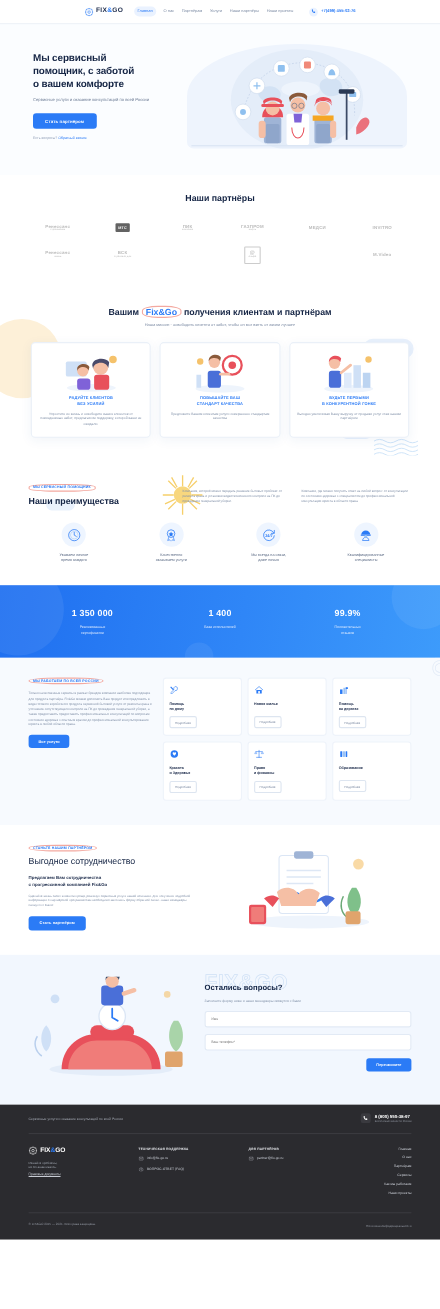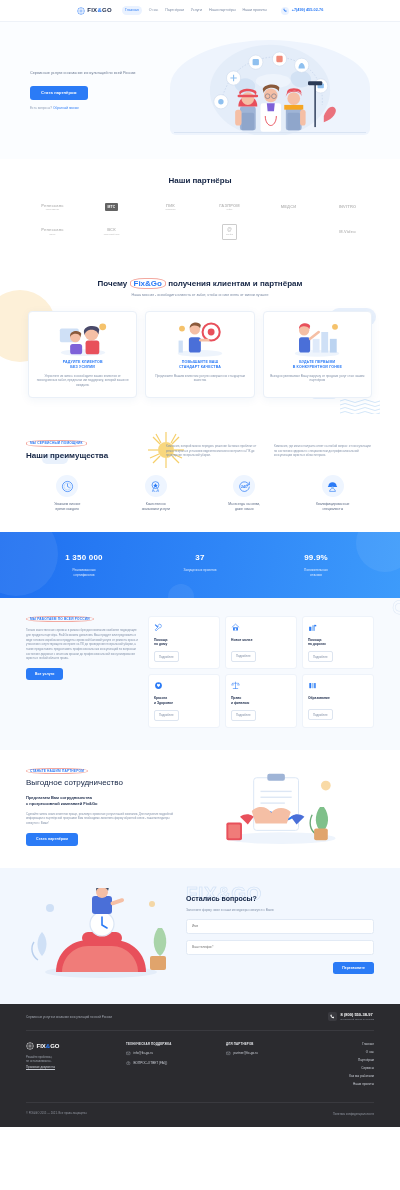--- a/index.html
+++ b/index.html
@@ -233,20 +233,25 @@
             <path d="M6.6 2.5 9 7l-2 2c1 2.5 3 4.5 5.5 5.5l2-2 4.5 2.4-.6 4.1c-.2 1-1 1.5-2 1.4C8.8 19.7 3.3 14.2 2.1 5.6 2 4.6 2.5 3.8 3.5 3.6z" fill="#2b7bf6"></path>
           </svg>
       </span>
       <span class="hdr-phone-num">+7(499) 455-02-76</span>
     </div>
   </div>
 
   <div class="hero">
     <div class="hero-inner">
       <div class="hero-left">
+        <h1>
+          <span>Мы сервисный</span><br>
+          <span>помощник, с заботой</span><br>
+          <span>о вашем комфорте</span>
+        </h1>
         <div class="hero-sub">Сервисные услуги и оказание консультаций по всей России</div>
         <button class="btn-primary">Стать партнёром</button>
         <div class="hero-note">
           <span>Есть вопросы? </span><a href="#">Обратный звонок</a>
         </div>
       </div>
 
       <div class="hero-art">
         <div class="hero-blob"></div>
         <svg viewBox="0 0 200 120" width="100%" height="100%" style="position:absolute;inset:0">
@@ -327,21 +332,21 @@
     </div>
   </div>
 
   <div class="why">
     <div class="why-bg-sun"></div>
     <div class="cloud" style="right:24px;top:46px;width:46px;height:18px"></div>
     <div class="cloud" style="left:54px;top:118px;width:34px;height:13px"></div>
     <div class="cloud" style="right:62px;top:126px;width:28px;height:11px"></div>
 
     <div class="h2">
-      <span>Почему </span><span class="accentword circle-note">Fix&amp;Go</span><span> получения клиентам и партнёрам</span>
+      <span>Вашим </span><span class="accentword circle-note">Fix&amp;Go</span><span> получения клиентам и партнёрам</span>
     </div>
     <div class="why-sub">Наша миссия - освободить клиента от забот, чтобы он мог взять от жизни лучшее</div>
 
     <div class="why-cards">
       <div class="wcard">
         <div class="wcard-art">
           <svg viewBox="0 0 70 46" width="60" height="40">
             <ellipse cx="35" cy="40" rx="26" ry="4" fill="#eef4fc"></ellipse>
             <rect x="8" y="12" width="22" height="16" rx="2" fill="#cfe0f6"></rect>
             <circle cx="45" cy="18" r="8" fill="#f5bfa5"></circle>
@@ -492,22 +497,22 @@
     <div class="stats-bubble" style="left:-26px;top:-20px;width:84px;height:84px"></div>
     <div class="stats-bubble" style="right:-14px;top:-18px;width:58px;height:58px"></div>
     <div class="stats-bubble" style="left:168px;bottom:-12px;width:26px;height:26px"></div>
     <div class="stats-row">
       <div class="stat">
         <div class="stat-num">1 350 000</div>
         <div class="stat-lbl" style="white-space: pre-line;">Реализованных
 сертификатов</div>
       </div>
       <div class="stat">
-        <div class="stat-num">37</div>
-        <div class="stat-lbl">Запущенных проектов</div>
+        <div class="stat-num">1 400</div>
+        <div class="stat-lbl">База исполнителей</div>
       </div>
       <div class="stat">
         <div class="stat-num">99.9%</div>
         <div class="stat-lbl" style="white-space: pre-line;">Положительных
 отзывов</div>
       </div>
     </div>
   </div>
 
   <div class="services">

